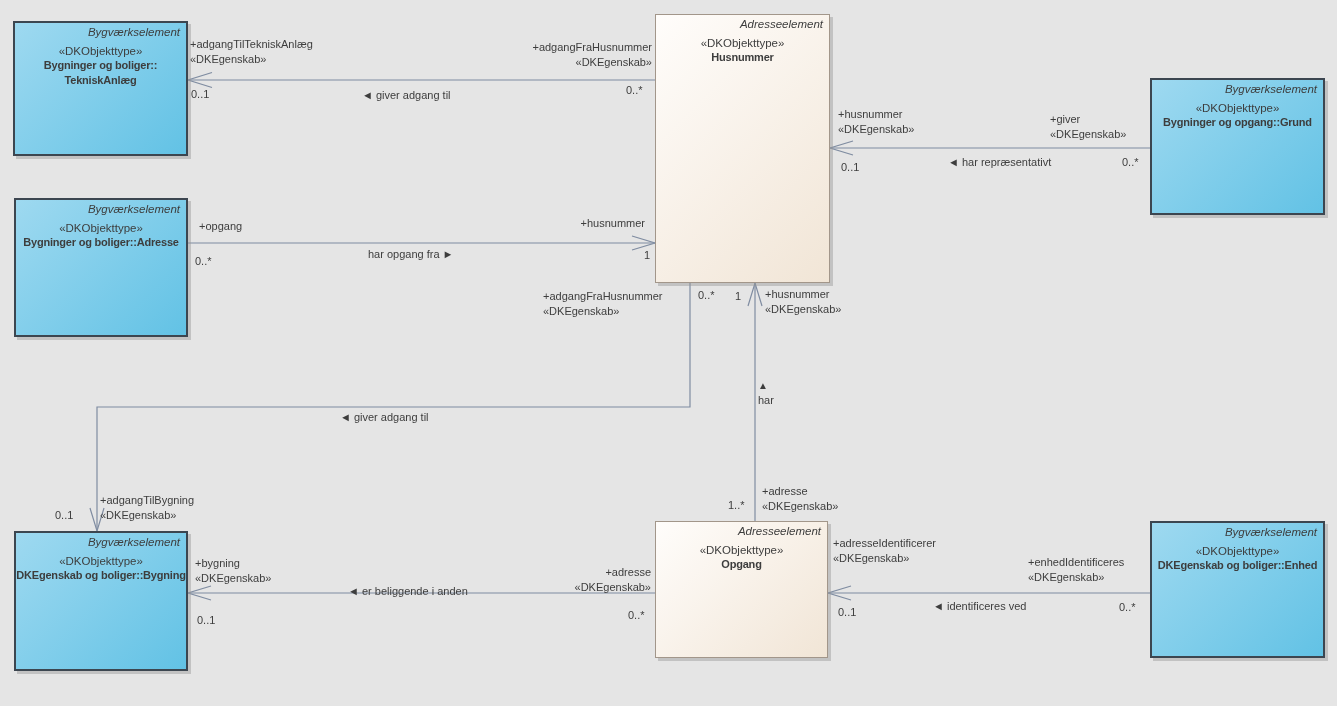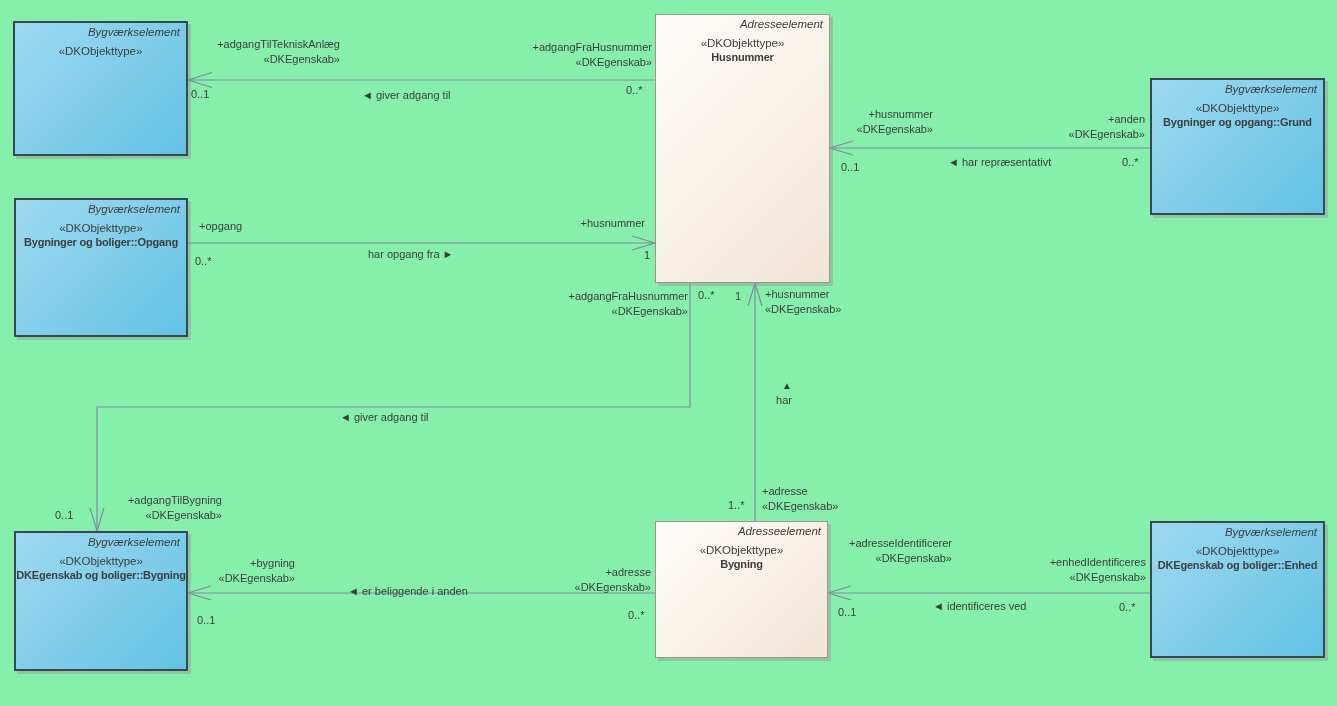--- a/index.html
+++ b/index.html
@@ -3,37 +3,37 @@
 <meta charset="utf-8">
 <style>
   :root {
     --blue_light:#9ed9f0; --blue_dark:#62c2e5;
     --cream_light:#fffdfb; --cream_dark:#f1e5d6;
     --connector:#7f8ca1; --text:#3d3d3d;
     --blue_border:#3c4650; --cream_border:#a2968a;
   }
   * { box-sizing:border-box; margin:0; padding:0; }
   body { background:#ffffff; font-family:"Liberation Sans", sans-serif; }
-  #canvas { position:relative; width:1337px; height:706px; background:#86efac; overflow:hidden; }
+  #canvas { position:relative; width:1337px; height:706px; background:#e5e5e5; overflow:hidden; }
 
   svg.connectors { position:absolute; left:0; top:0; }
   svg.connectors path { stroke:var(--connector); fill:none; stroke-width:1.2; }
 
   .class-box { position:absolute; border:2px solid var(--blue_border);
     background:linear-gradient(135deg, var(--blue_light) 0%, var(--blue_dark) 100%);
     box-shadow:3px 3px 0 rgba(150,150,150,0.45); color:var(--text); }
   .class-box.cream { border:1px solid var(--cream_border);
     background:linear-gradient(135deg, var(--cream_light) 0%, var(--cream_dark) 100%); }
   .frame-label { position:absolute; top:3px; right:6px; font-style:italic; font-size:11.5px; }
   .stereotype { margin-top:22px; text-align:center; font-size:11.5px; }
   .class-name { text-align:center; font-weight:bold; font-size:11px; letter-spacing:-0.2px;
     white-space:pre; line-height:15px; margin-top:1px; }
 
   .lbl { position:absolute; font-size:11px; line-height:15px; color:var(--text); white-space:nowrap; }
-  .lbl.center { text-align:right; }
+  .lbl.center { text-align:left; }
   .lbl.right { text-align:right; }
   .lbl .arrow-glyph { font-size:10px; }
 </style>
 </head>
 <body>
 
 <div id="canvas">
 
   <svg class="connectors" width="1337" height="706">
     <path d="M655,80 H188"></path>
@@ -48,50 +48,52 @@
     <path d="M748,306 L755,283 L762,306"></path>
     <path d="M655,593 H188"></path>
     <path d="M211,586 L188,593 L211,600"></path>
     <path d="M1150,593 H828"></path>
     <path d="M851,586 L828,593 L851,600"></path>
   </svg>
 
   <div class="class-box" style="left:13px;top:21px;width:175px;height:135px">
     <div class="frame-label">Bygværkselement</div>
     <div class="stereotype">«DKObjekttype»</div>
+    <div class="class-name">Bygninger og boliger::
+TekniskAnlæg</div>
   </div>
 
   <div class="class-box cream" style="left:655px;top:14px;width:175px;height:269px">
     <div class="frame-label">Adresseelement</div>
     <div class="stereotype">«DKObjekttype»</div>
     <div class="class-name">Husnummer</div>
   </div>
 
   <div class="class-box" style="left:1150px;top:78px;width:175px;height:137px">
     <div class="frame-label">Bygværkselement</div>
     <div class="stereotype">«DKObjekttype»</div>
     <div class="class-name">Bygninger og opgang::Grund</div>
   </div>
 
   <div class="class-box" style="left:14px;top:198px;width:174px;height:139px">
     <div class="frame-label">Bygværkselement</div>
     <div class="stereotype">«DKObjekttype»</div>
-    <div class="class-name">Bygninger og boliger::Opgang</div>
+    <div class="class-name">Bygninger og boliger::Adresse</div>
   </div>
 
   <div class="class-box" style="left:14px;top:531px;width:174px;height:140px">
     <div class="frame-label">Bygværkselement</div>
     <div class="stereotype">«DKObjekttype»</div>
     <div class="class-name">DKEgenskab og boliger::Bygning</div>
   </div>
 
   <div class="class-box cream" style="left:655px;top:521px;width:173px;height:137px">
     <div class="frame-label">Adresseelement</div>
     <div class="stereotype">«DKObjekttype»</div>
-    <div class="class-name">Bygning</div>
+    <div class="class-name">Opgang</div>
   </div>
 
   <div class="class-box" style="left:1150px;top:521px;width:175px;height:137px">
     <div class="frame-label">Bygværkselement</div>
     <div class="stereotype">«DKObjekttype»</div>
     <div class="class-name">DKEgenskab og boliger::Enhed</div>
   </div>
 
   <div class="lbl center" style="left:190px;top:37px;width:150px">
     <div>+adgangTilTekniskAnlæg</div>
@@ -111,21 +113,21 @@
   <div class="lbl right" style="left:545px;top:216px;width:100px">+husnummer</div>
   <div class="lbl" style="left:644px;top:248px">1</div>
 
   <div class="lbl center" style="left:838px;top:107px;width:95px">
     <div>+husnummer</div>
     <div>«DKEgenskab»</div>
   </div>
   <div class="lbl" style="left:841px;top:160px">0..1</div>
   <div class="lbl" style="left:948px;top:155px">◄ har repræsentativt</div>
   <div class="lbl center" style="left:1050px;top:112px;width:95px">
-    <div>+anden</div>
+    <div>+giver</div>
     <div>«DKEgenskab»</div>
   </div>
   <div class="lbl" style="left:1122px;top:155px">0..*</div>
 
   <div class="lbl center" style="left:543px;top:289px;width:145px">
     <div>+adgangFraHusnummer</div>
     <div>«DKEgenskab»</div>
   </div>
   <div class="lbl" style="left:698px;top:288px">0..*</div>
   <div class="lbl" style="left:340px;top:410px">◄ giver adgang til</div>
@@ -143,21 +145,21 @@
   <div class="lbl center" style="left:758px;top:378px;width:34px">
     <div class="arrow-glyph">▲</div>
     <div>har</div>
   </div>
   <div class="lbl" style="left:728px;top:498px">1..*</div>
   <div class="lbl" style="left:762px;top:484px">
     <div>+adresse</div>
     <div>«DKEgenskab»</div>
   </div>
 
-  <div class="lbl center" style="left:205px;top:556px;width:90px">
+  <div class="lbl center" style="left:195px;top:556px;width:90px">
     <div>+bygning</div>
     <div>«DKEgenskab»</div>
   </div>
   <div class="lbl" style="left:197px;top:613px">0..1</div>
   <div class="lbl" style="left:348px;top:584px">◄ er beliggende i anden</div>
   <div class="lbl right" style="left:560px;top:565px;width:91px">
     <div>+adresse</div>
     <div>«DKEgenskab»</div>
   </div>
   <div class="lbl" style="left:628px;top:608px">0..*</div>

